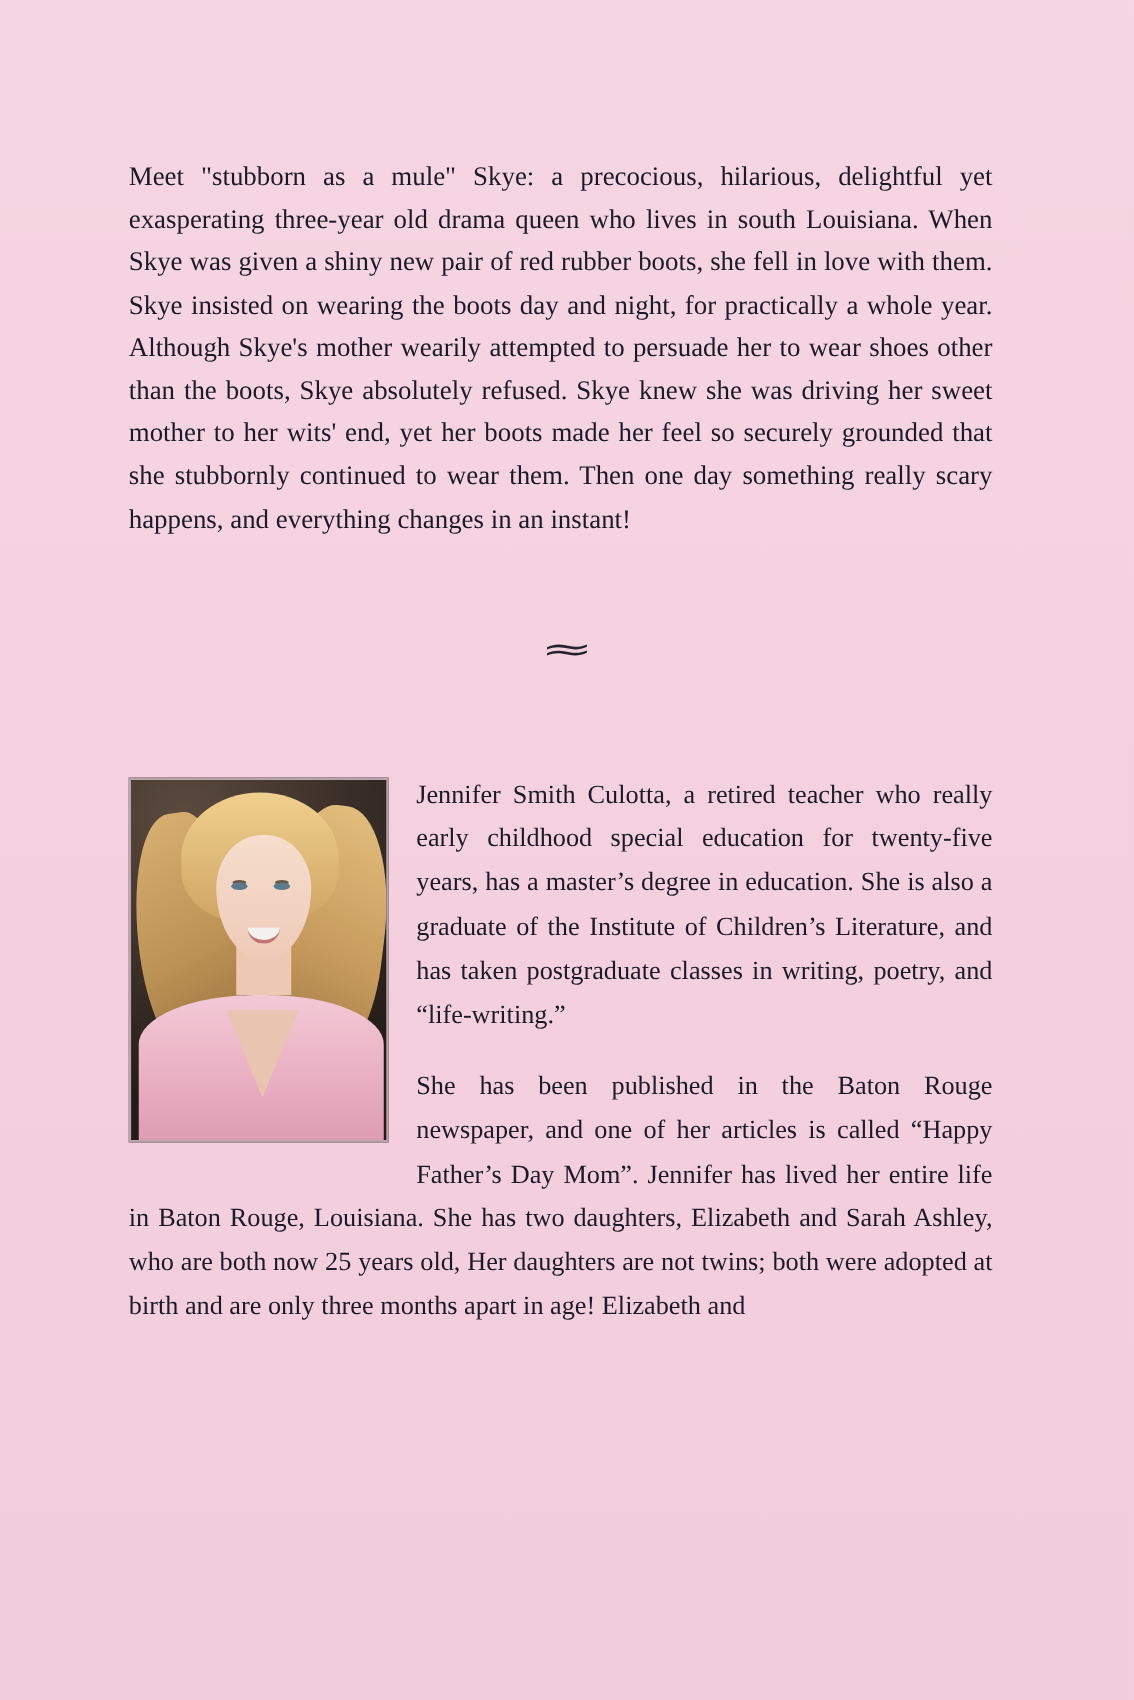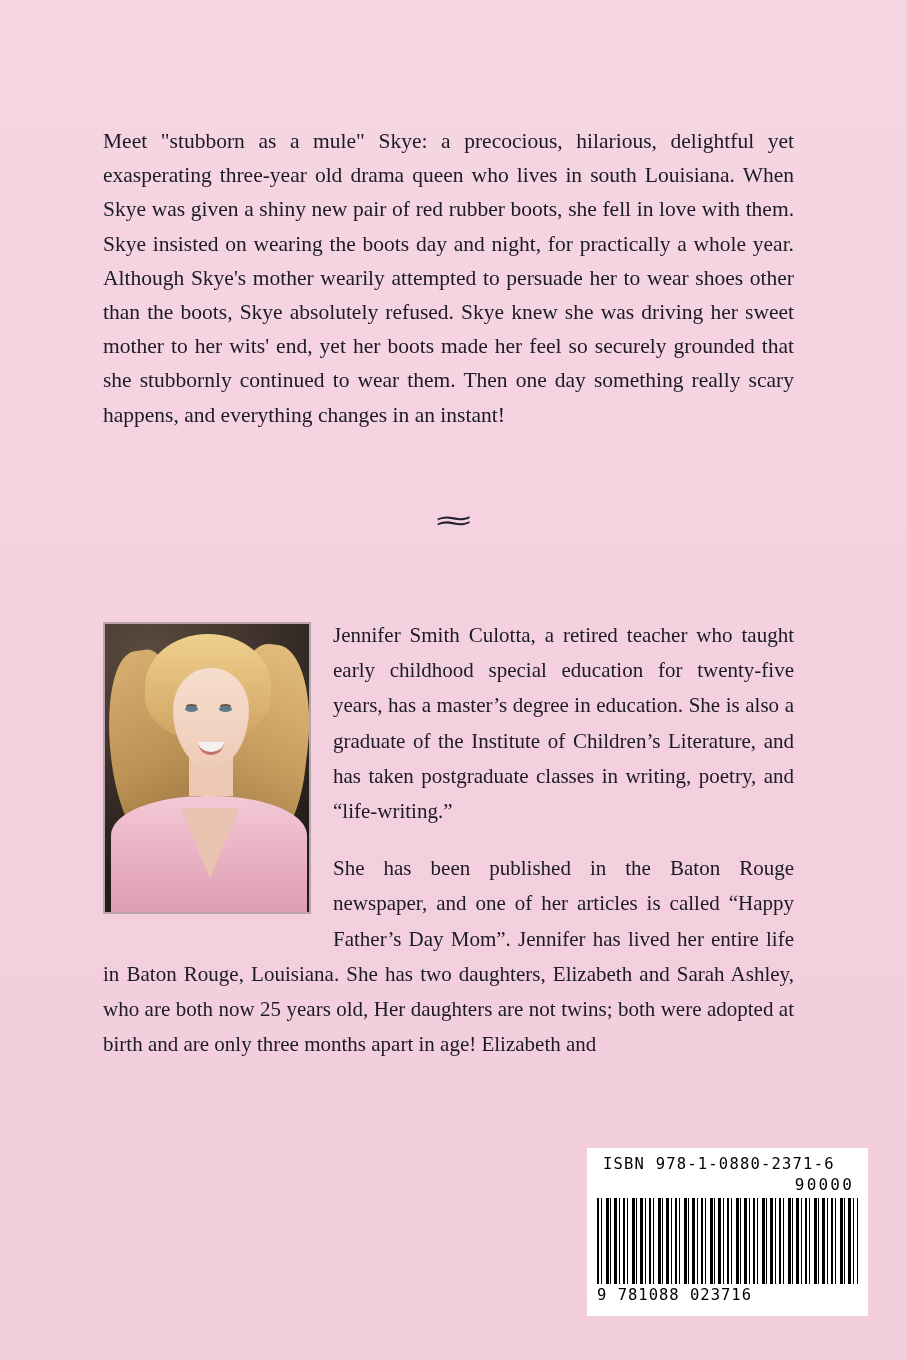--- a/index.html
+++ b/index.html
@@ -238,25 +238,19 @@
       <div class="hair-top"></div>
       <div class="shirt"></div>
       <div class="neck"></div>
       <div class="vneck"></div>
       <div class="face"></div>
       <div class="eye l"></div>
       <div class="eye r"></div>
       <div class="mouth"></div>
     </div>
     <div class="author-text">
-      <p>Jennifer Smith Culotta, a retired teacher who taught early childhood special education for twenty-five years, has a master’s degree in education. She is also a graduate of the Institute of Children’s Literature, and has taken postgraduate classes in writing, poetry, and “life-writing.”</p>
+      <p>Jennifer Smith Culotta, a retired teacher who really early childhood special education for twenty-five years, has a master’s degree in education. She is also a graduate of the Institute of Children’s Literature, and has taken postgraduate classes in writing, poetry, and “life-writing.”</p>
       <p>She has been published in the Baton Rouge newspaper, and one of her articles is called “Happy Father’s Day Mom”. Jennifer has lived her entire life in Baton Rouge, Louisiana. She has two daughters, Elizabeth and Sarah Ashley, who are both now 25 years old, Her daughters are not twins; both were adopted at birth and are only three months apart in age! Elizabeth and</p>
     </div>
   </div>
 
-  <div class="barcode-box">
-    <div class="isbn-line">ISBN 978-1-0880-2371-6</div>
-    <div class="price-line">90000</div>
-    <div class="bars"></div>
-    <div class="digits">9 781088 023716</div>
-  </div>
 
 </div>
 
 </body></html>

